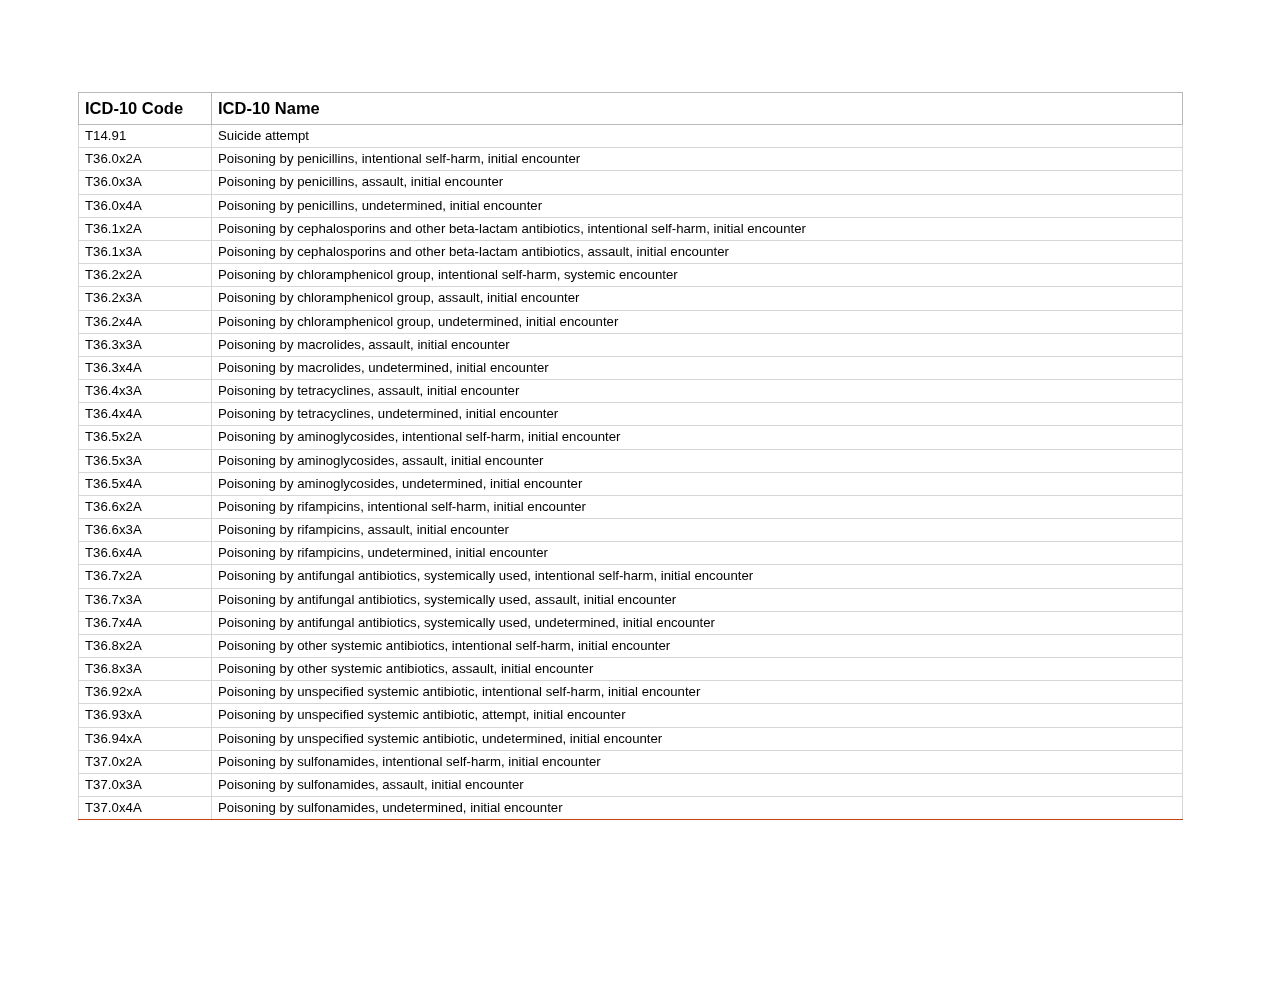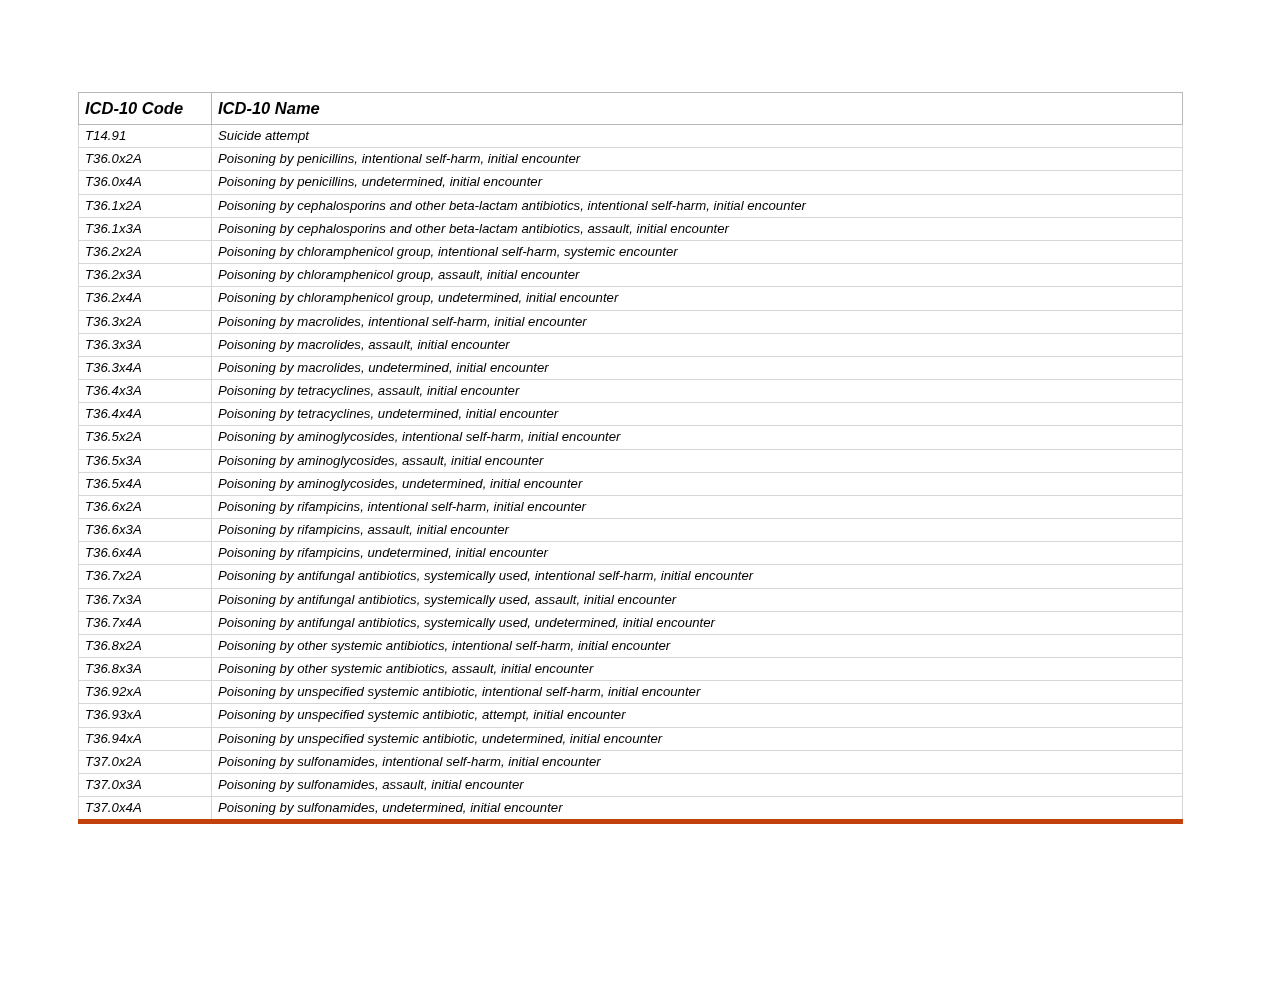--- a/index.html
+++ b/index.html
@@ -12,21 +12,20 @@
     height: 989px;
     font-family: "Liberation Sans", sans-serif;
     color: #000000;
     overflow: hidden;
   }
   .page {
     position: relative;
     width: 1280px;
     height: 711px;
     box-sizing: border-box;
-    font-style: italic;
   }
   .table-wrap {
     position: absolute;
     left: 78px;
     top: 92px;
     width: 1104px;
   }
   table.icd-table {
     border-collapse: collapse;
     width: 1104px;
@@ -55,21 +54,21 @@
     padding: 3px 4px 4px 6px;
     border-bottom: 1px solid #d6d6d6;
     border-left: 1px solid #d6d6d6;
     border-right: 1px solid #d6d6d6;
     vertical-align: top;
     line-height: 1.15;
     white-space: nowrap;
     overflow: hidden;
   }
   table.icd-table tbody tr:last-child td {
-    border-bottom: 5px solid #c2410c;
+    border-bottom: 1px solid #c2410c;
   }
   table.icd-table tbody td.code-cell {
     letter-spacing: 0.05px;
   }
 </style>
 </head>
 <body>
 
 <div class="page">
   <div class="table-wrap">
@@ -87,20 +86,24 @@
       <tbody id="table-body">
           <tr>
             <td class="code-cell">T14.91</td>
             <td class="name-cell">Suicide attempt</td>
           </tr>
           <tr>
             <td class="code-cell">T36.0x2A</td>
             <td class="name-cell">Poisoning by penicillins, intentional self-harm, initial encounter</td>
           </tr>
           <tr>
+            <td class="code-cell">T36.0x3A</td>
+            <td class="name-cell">Poisoning by penicillins, assault, initial encounter</td>
+          </tr>
+          <tr>
             <td class="code-cell">T36.0x4A</td>
             <td class="name-cell">Poisoning by penicillins, undetermined, initial encounter</td>
           </tr>
           <tr>
             <td class="code-cell">T36.1x2A</td>
             <td class="name-cell">Poisoning by cephalosporins and other beta-lactam antibiotics, intentional self-harm, initial encounter</td>
           </tr>
           <tr>
             <td class="code-cell">T36.1x3A</td>
             <td class="name-cell">Poisoning by cephalosporins and other beta-lactam antibiotics, assault, initial encounter</td>
@@ -109,24 +112,20 @@
             <td class="code-cell">T36.2x2A</td>
             <td class="name-cell">Poisoning by chloramphenicol group, intentional self-harm, systemic encounter</td>
           </tr>
           <tr>
             <td class="code-cell">T36.2x3A</td>
             <td class="name-cell">Poisoning by chloramphenicol group, assault, initial encounter</td>
           </tr>
           <tr>
             <td class="code-cell">T36.2x4A</td>
             <td class="name-cell">Poisoning by chloramphenicol group, undetermined, initial encounter</td>
-          </tr>
-          <tr>
-            <td class="code-cell">T36.3x2A</td>
-            <td class="name-cell">Poisoning by macrolides, intentional self-harm, initial encounter</td>
           </tr>
           <tr>
             <td class="code-cell">T36.3x3A</td>
             <td class="name-cell">Poisoning by macrolides, assault, initial encounter</td>
           </tr>
           <tr>
             <td class="code-cell">T36.3x4A</td>
             <td class="name-cell">Poisoning by macrolides, undetermined, initial encounter</td>
           </tr>
           <tr>

